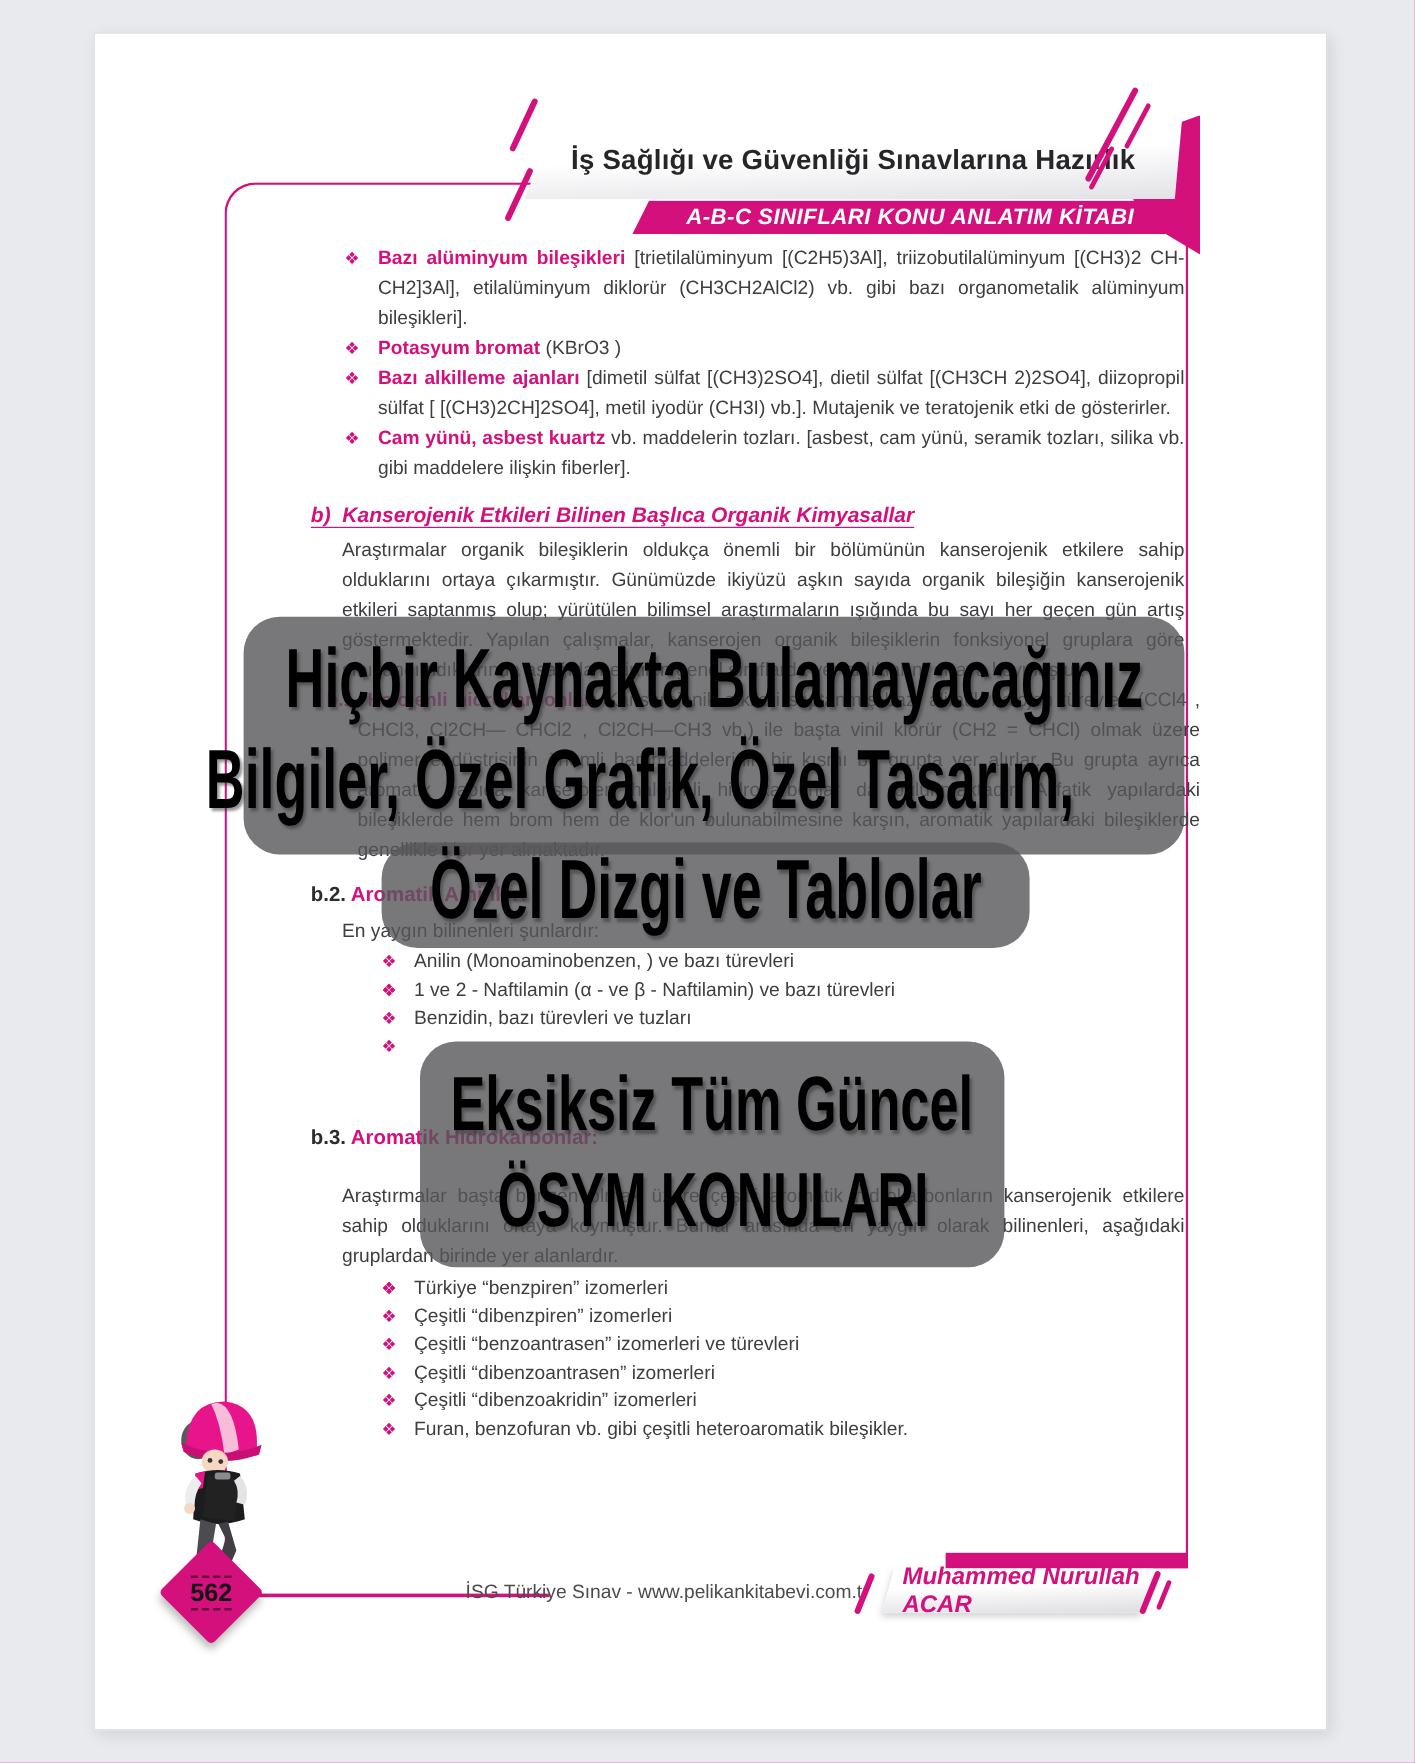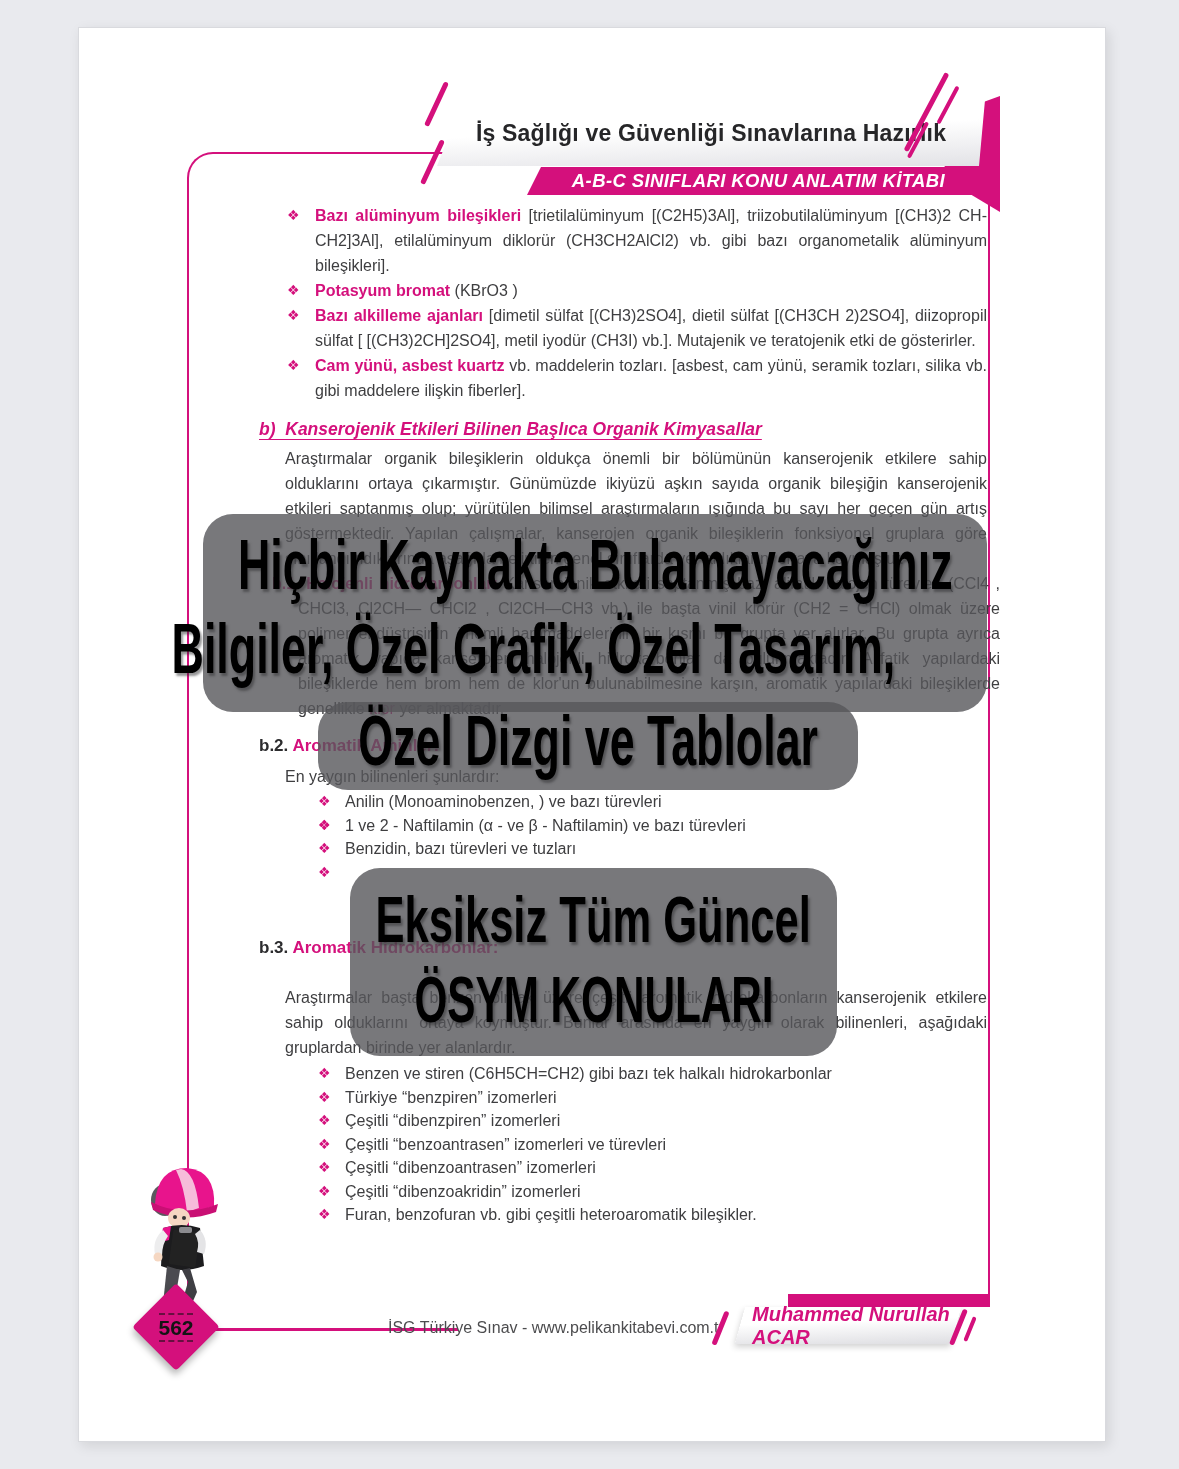--- a/index.html
+++ b/index.html
@@ -188,21 +188,21 @@
   <div class="s-item"><span class="mk">❖</span><span>Benzidin, bazı türevleri ve tuzları</span></div>
   <div class="s-item"><span class="mk">❖</span></div>
 </div>
 
 <div class="subsec" style="top:938px;">
   <span class="num">b.3.</span>
   <span class="ttl">Aromatik Hidrokarbonlar:</span>
 </div>
 <div class="txt" style="left:285px;top:985px;width:702px;">Araştırmalar başta benzen olmak üzere çeşitli aromatik hidrokarbonların kanserojenik etkilere sahip olduklarını ortaya koymuştur. Bunlar arasında en yaygın olarak bilinenleri, aşağıdaki gruplardan birinde yer alanlardır.</div>
 <div class="s-list" style="top:1062px;">
-  <div class="s-item"><span class="mk">❖</span><span>Benzen ve stiren (C6H5CH=CH2) gibi bazı tek halkalı hidrokarbonlar</span></div>
+  <div class="s-item"><span class="mk">❖</span></div>
   <div class="s-item"><span class="mk">❖</span><span>Türkiye “benzpiren” izomerleri</span></div>
   <div class="s-item"><span class="mk">❖</span><span>Çeşitli “dibenzpiren” izomerleri</span></div>
   <div class="s-item"><span class="mk">❖</span><span>Çeşitli “benzoantrasen” izomerleri ve türevleri</span></div>
   <div class="s-item"><span class="mk">❖</span><span>Çeşitli “dibenzoantrasen” izomerleri</span></div>
   <div class="s-item"><span class="mk">❖</span><span>Çeşitli “dibenzoakridin” izomerleri</span></div>
   <div class="s-item"><span class="mk">❖</span><span>Furan, benzofuran vb. gibi çeşitli heteroaromatik bileşikler.</span></div>
 </div>
 
 <div class="wm-box wm1a"></div>
 <div class="wm-box wm1b"></div>

